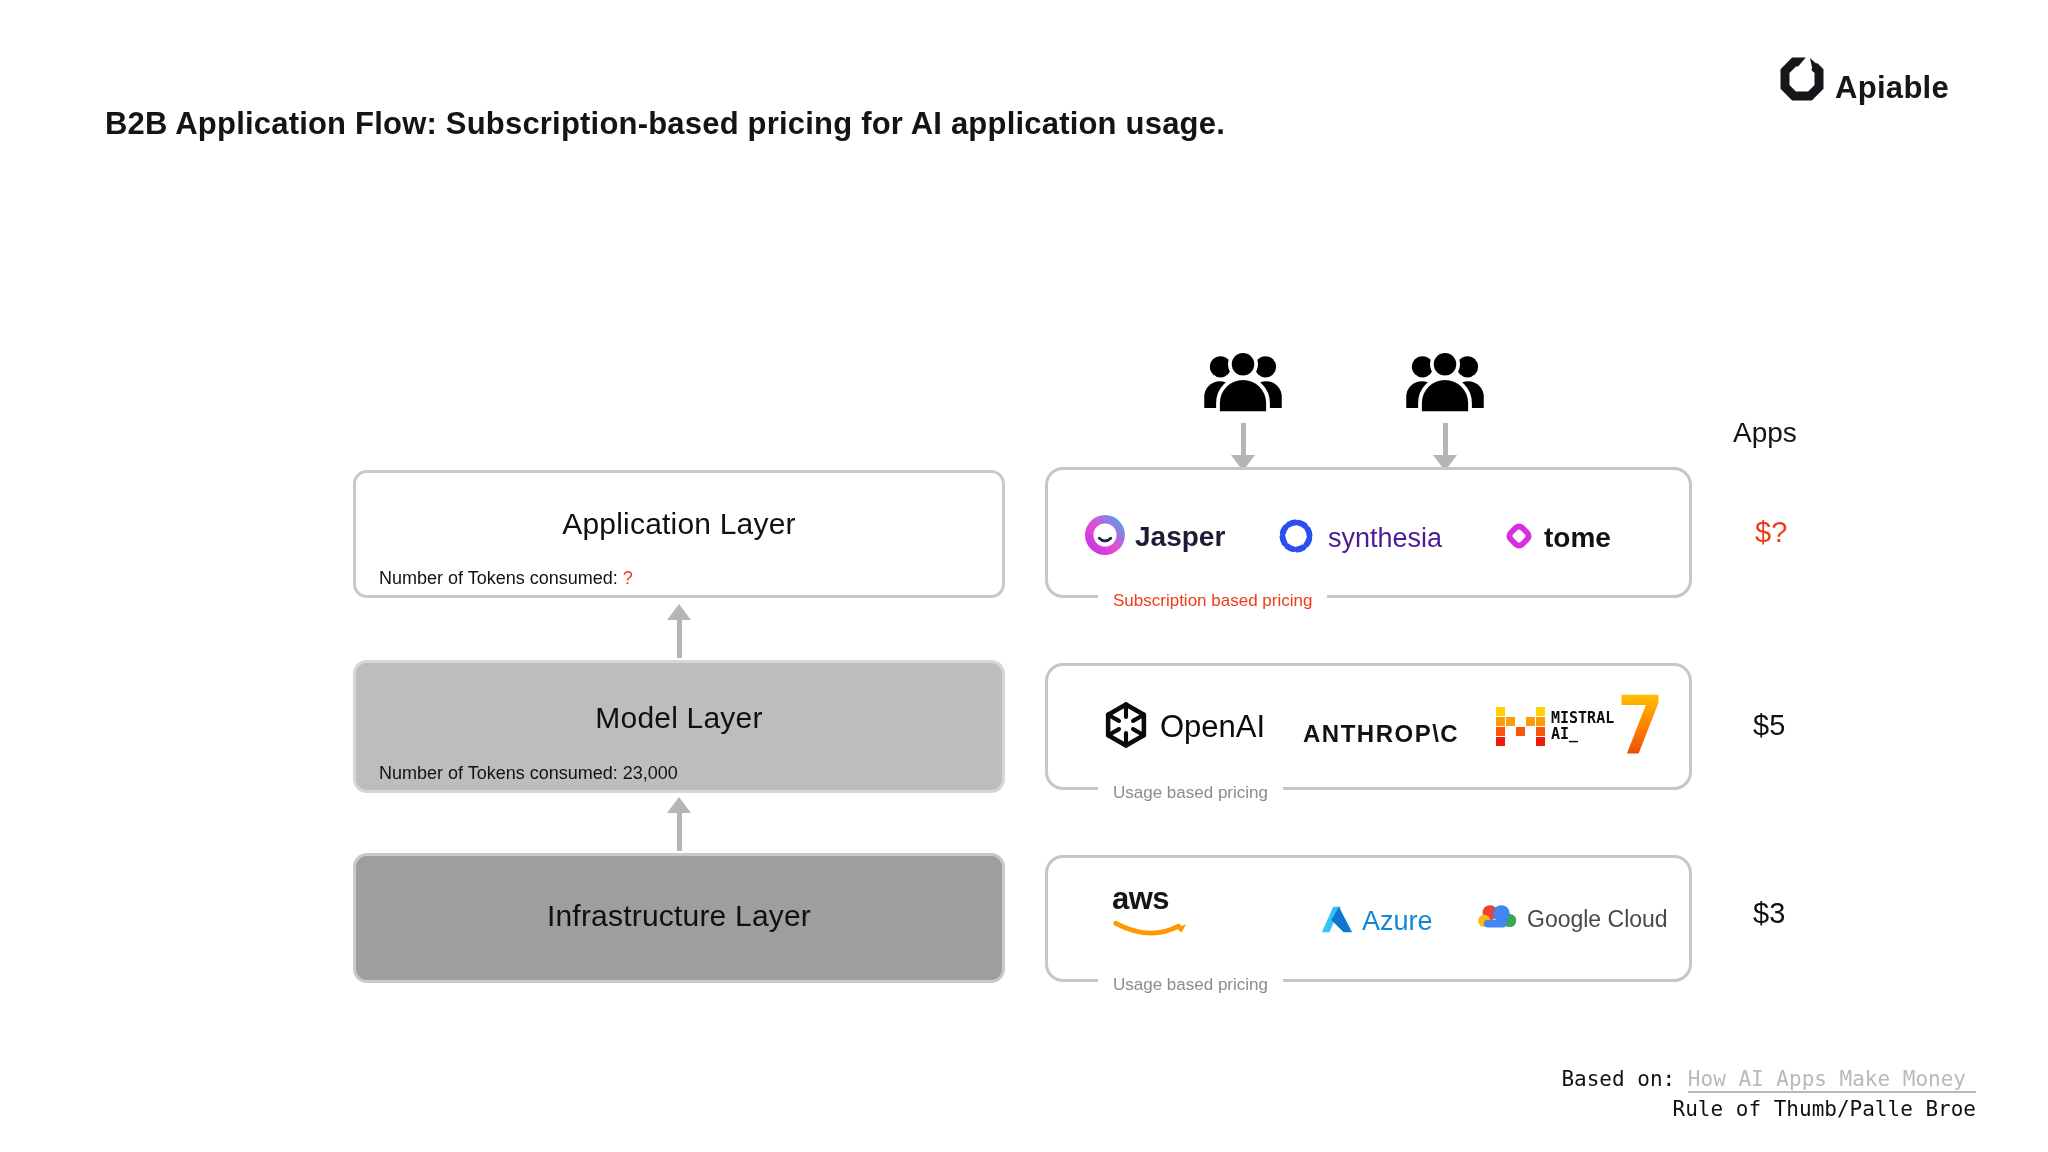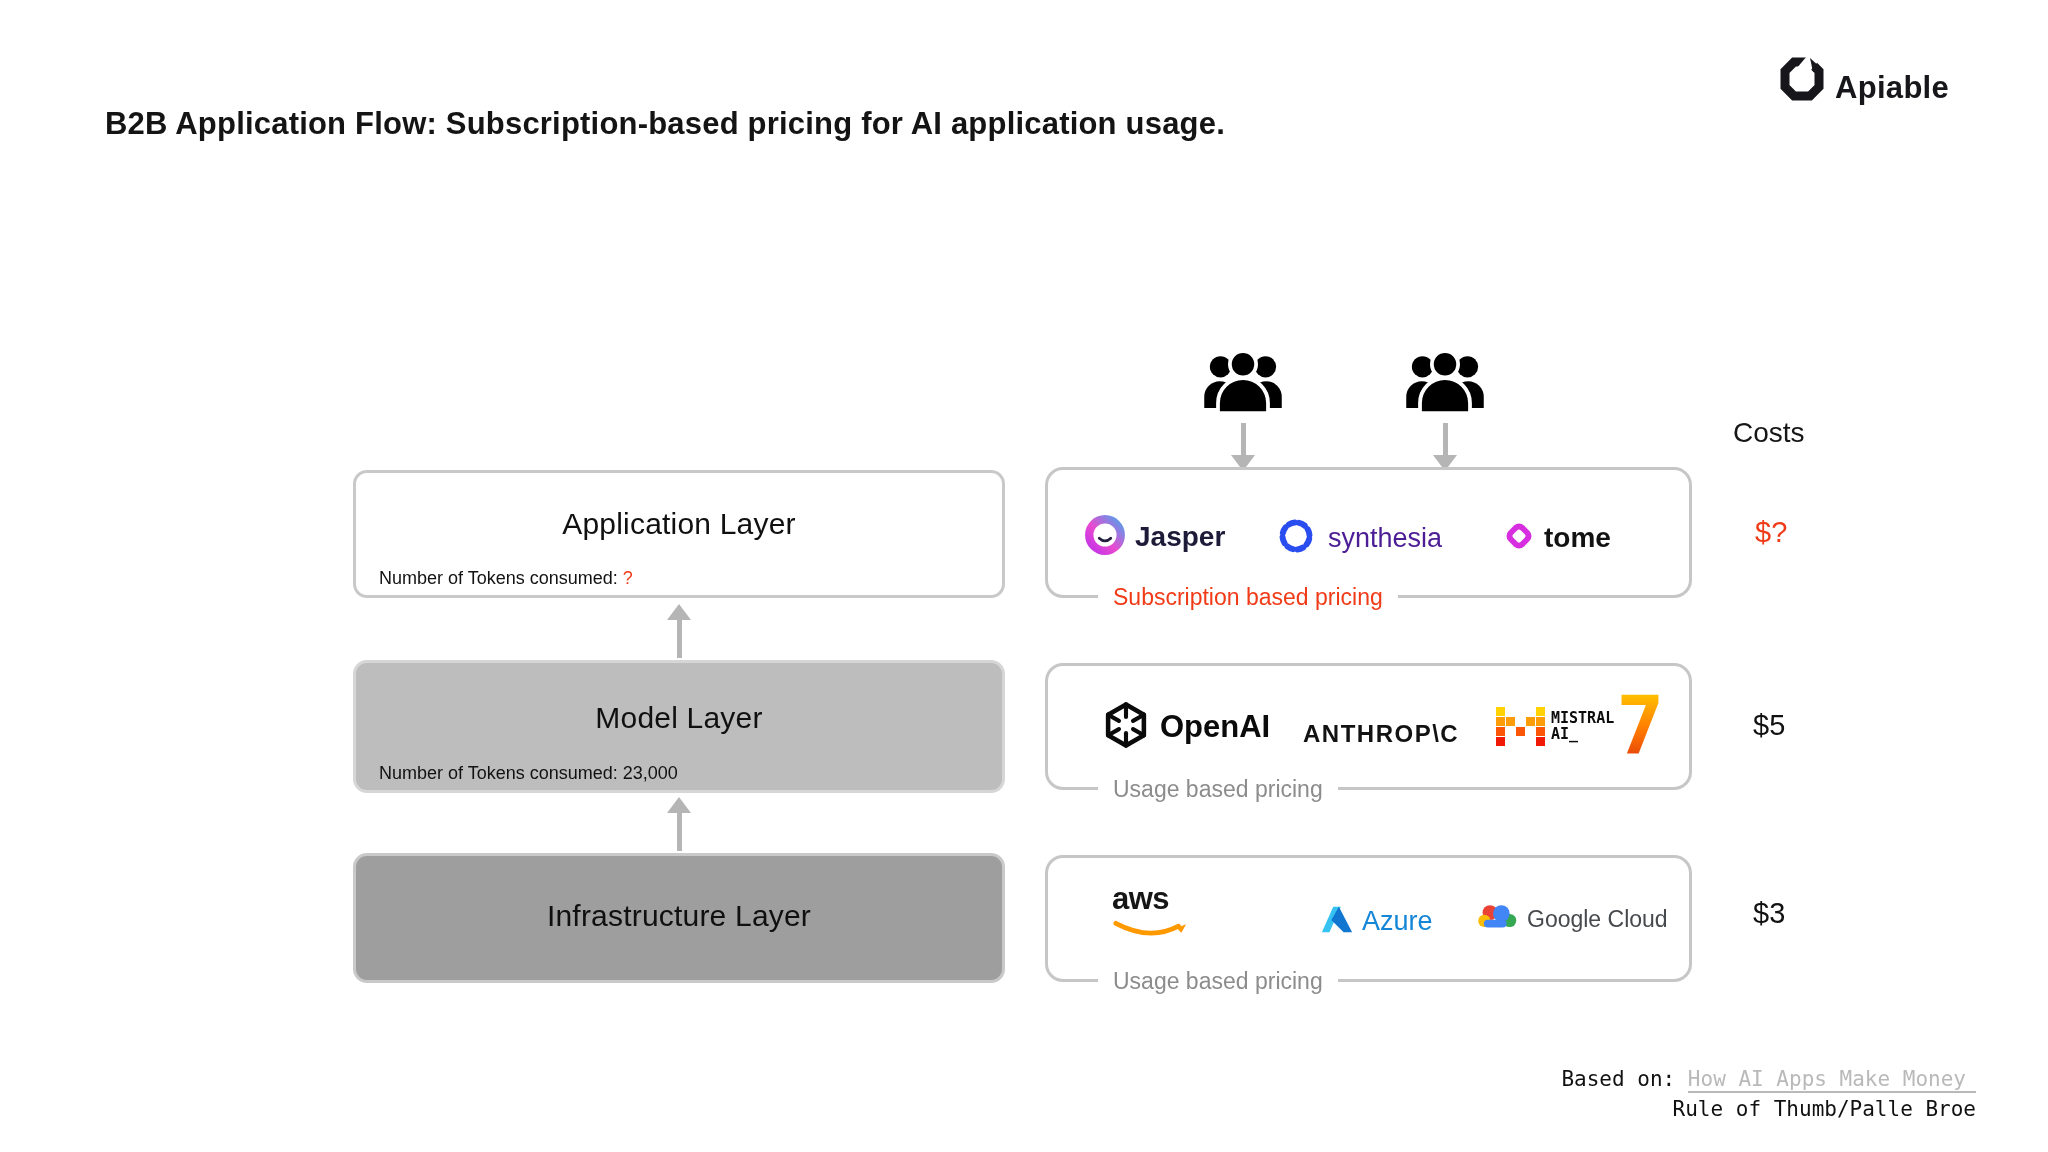--- a/index.html
+++ b/index.html
@@ -29,31 +29,31 @@
   .arrow-up .shaft{width:5px;height:38px;background:#b5b5b5;margin:0 auto;}
   .arrow-down{position:absolute;width:24px;}
   .arrow-down .shaft{width:5px;height:32px;background:#b5b5b5;margin:0 auto;}
   .arrow-down .head{width:0;height:0;border-left:12px solid transparent;border-right:12px solid transparent;border-top:16px solid #b5b5b5;}
 
   
   .pbox{position:absolute;left:1045px;width:647px;box-sizing:border-box;background:#fff;border:3px solid #c6c6c6;border-radius:18px;}
   .pbox1{top:467px;height:131px;}
   .pbox2{top:663px;height:127px;}
   .pbox3{top:855px;height:127px;}
-  .pricing-label{position:absolute;left:50px;bottom:-16px;background:#fff;padding:0 15px;font-size:23px;white-space:nowrap;}
+  .pricing-label{position:absolute;left:50px;bottom:-16px;background:#fff;padding:0 15px;font-size:17px;white-space:nowrap;}
   .pricing-red{color:#f13a17;}
   .pricing-gray{color:#8c8c8c;}
 
   .logo-group{position:absolute;display:flex;align-items:center;}
 
   
   .jasper-text{font-size:28px;font-weight:700;color:#1e1b39;margin-left:9px;}
   .synthesia-text{font-size:27px;font-weight:500;color:#4c1d95;margin-left:12px;}
   .tome-text{font-size:28px;font-weight:700;color:#121212;margin-left:6px;}
-  .openai-text{font-size:31px;font-weight:700;color:#0b0b0b;margin-left:8px;}
+  .openai-text{font-size:31px;font-weight:400;color:#0b0b0b;margin-left:8px;}
   .anthropic-text{font-size:24px;font-weight:700;letter-spacing:1.5px;color:#121212;}
   .mistral-words{display:flex;flex-direction:column;margin-left:6px;font-family:"DejaVu Sans Mono","Liberation Mono",monospace;font-weight:700;font-size:15px;line-height:16px;color:#0c0c0c;}
   .mistral-seven{font-family:"DejaVu Sans Mono","Liberation Mono",monospace;font-weight:900;font-size:80px;line-height:72px;margin-left:2px;
                  background:linear-gradient(#ffc800,#ff7a00 55%,#e33d0c);-webkit-background-clip:text;background-clip:text;color:transparent;}
   .mistral-grid{display:grid;grid-template-columns:repeat(5,9px);grid-template-rows:repeat(4,9px);gap:1px;}
   .mc{width:9px;height:9px;}
   .aws-wrap{display:flex;flex-direction:column;align-items:flex-start;gap:6px;}
   .aws-text{font-size:31px;font-weight:700;letter-spacing:-.5px;color:#161616;line-height:30px;}
   .azure-text{font-size:27px;font-weight:400;color:#1486d8;margin-left:8px;}
   .google-text{font-size:23px;font-weight:500;color:#46494d;margin-left:9px;}
@@ -265,21 +265,21 @@
           <circle cx="38.5" cy="21" r="7.5" fill="#34a853"></circle>
           <circle cx="29" cy="13" r="9.5" fill="#4285f4"></circle>
           <rect x="9" y="20" width="26" height="9" rx="4.5" fill="#4285f4"></rect>
         </svg>
       </span>
       <span class="google-text">Google Cloud</span>
     </div>
     <span class="pricing-label pricing-gray">Usage based pricing</span>
   </div>
 
-  <div class="costs-header">Costs</div>
+  <div class="costs-header">Apps</div>
   <div class="cost-val cost-app">$?</div>
   <div class="cost-val cost-model">$5</div>
   <div class="cost-val cost-infra">$3</div>
 
   <div class="footer">
     <div><span>Based on: </span><a class="footer-link">How AI Apps Make Money</a></div>
     <div>Rule of Thumb/Palle Broe</div>
   </div>
 
 </div>

